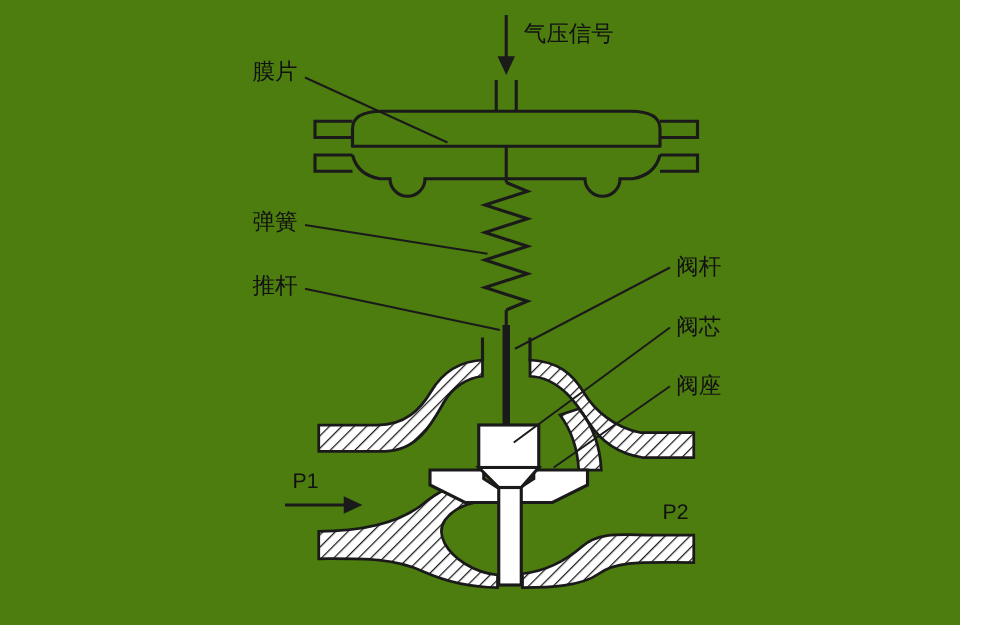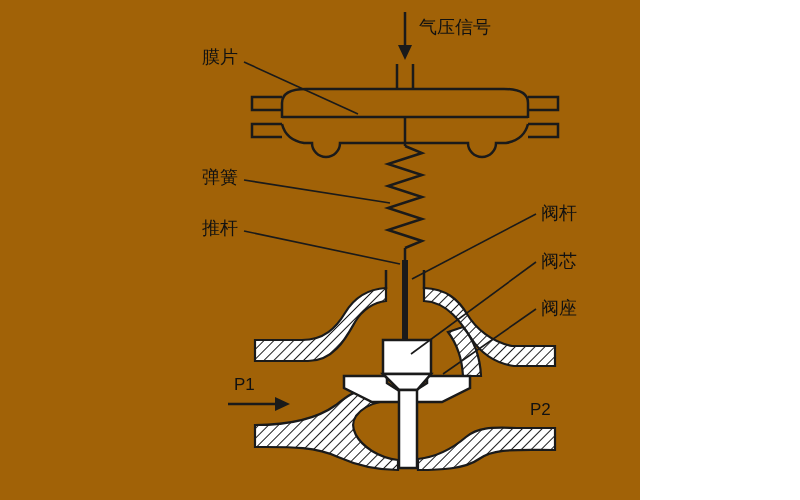--- a/index.html
+++ b/index.html
@@ -3,23 +3,23 @@
 <meta charset="utf-8">
 <style>
   html, body {
     margin: 0;
     padding: 0;
     background: #ffffff;
     font-family: "Liberation Sans", sans-serif;
   }
   .stage {
     position: relative;
-    width: 640px;
+    width: 768px;
     height: 500px;
-    background: #a16207;
+    background: #4d7c0f;
     overflow: hidden;
   }
   svg { display: block; }
   .outline   { fill: none; stroke: #1a1a1a; stroke-width: 2.5; }
   .thinline  { fill: none; stroke: #1a1a1a; stroke-width: 1.6; }
   .wall      { fill: url(#hatch); stroke: #1a1a1a; stroke-width: 2.2; }
   .whitepart { fill: #ffffff; stroke: #1a1a1a; stroke-width: 2.5; }
   .solid     { fill: #1a1a1a; stroke: none; }
   .lbl       { font-family: "Liberation Sans", sans-serif; font-size: 18px; fill: #111111; }
   .lbl-small { font-family: "Liberation Sans", sans-serif; font-size: 17px; fill: #111111; }

